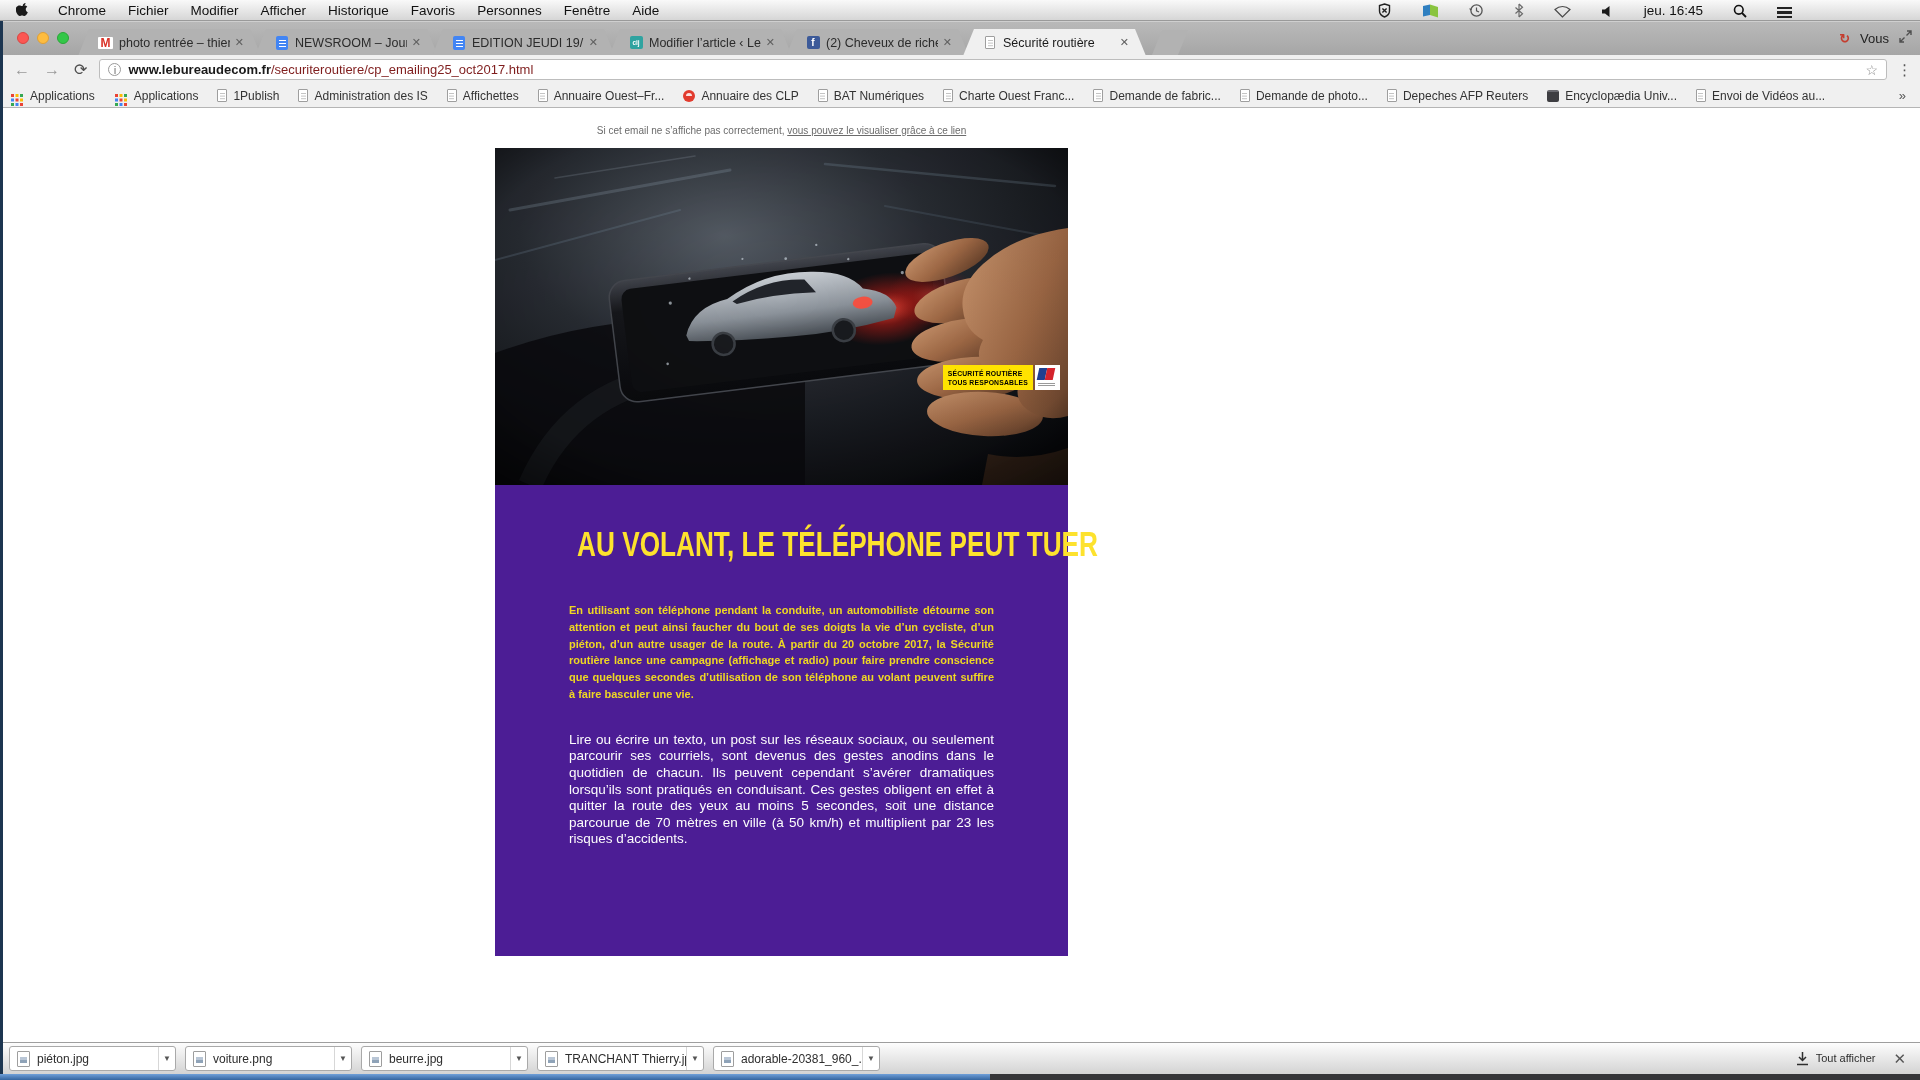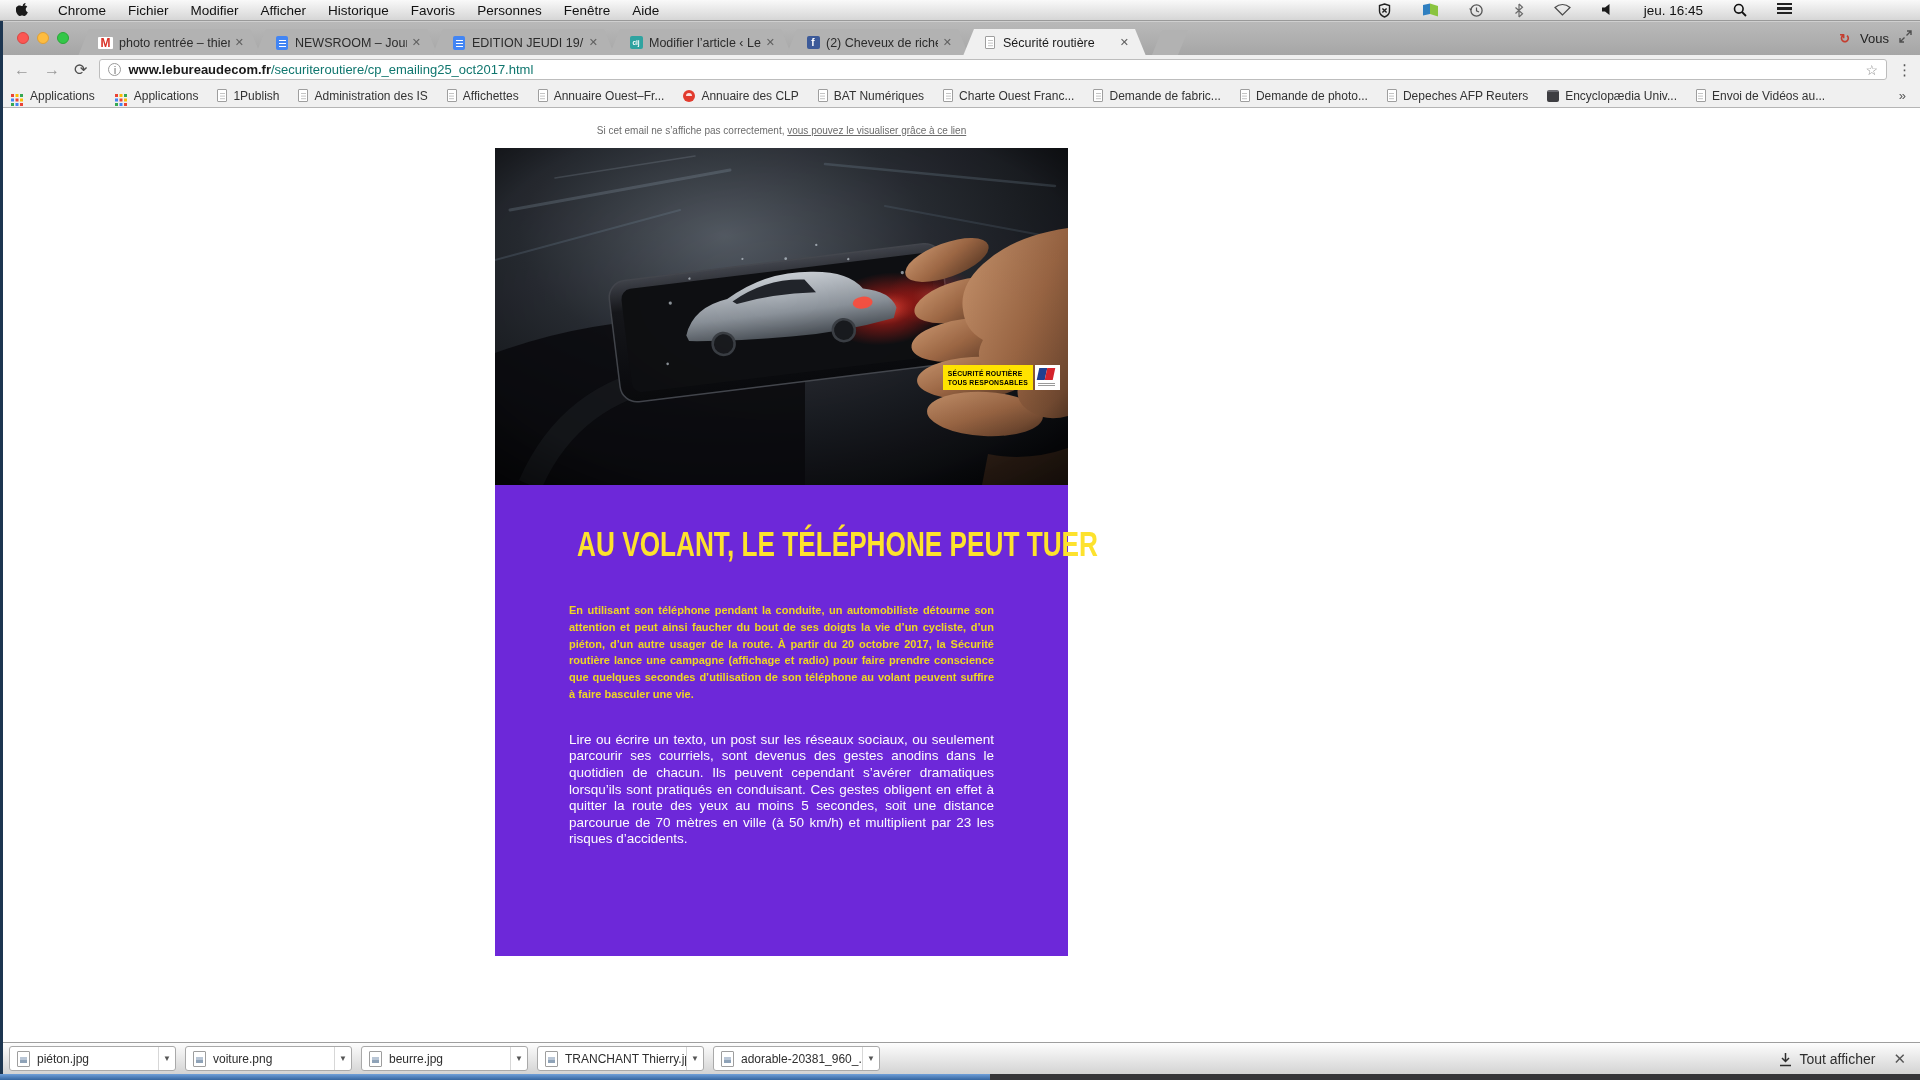--- a/index.html
+++ b/index.html
@@ -6,21 +6,21 @@
   html,body { width:1920px; height:1080px; overflow:hidden; background:#fff;
     font-family:"Liberation Sans", sans-serif; -webkit-font-smoothing:antialiased; }
 
   
   .menubar { position:absolute; top:0; left:0; width:1920px; height:21px;
     background:linear-gradient(#f9f9f9,#d6d6d6); border-bottom:1px solid #9a9a9a;
     display:flex; align-items:center; font-size:13.5px; color:#111; z-index:30; }
   .menubar .apple { margin:0 18px 0 16px; display:flex; align-items:center; }
   .menu-item { padding:0 11px; height:100%; display:flex; align-items:center; }
   .menu-item.app { font-weight:normal; }
-  .menubar-right { margin-left:auto; display:flex; align-items:flex-start; gap:30px; padding-right:128px; }
+  .menubar-right { margin-left:auto; display:flex; align-items:flex-end; gap:30px; padding-right:128px; }
   .status-ic { display:flex; align-items:center; }
   .menubar-clock { font-size:13.5px; }
   .nc-lines { width:15px; height:11px; border-top:2.5px solid #222;
     border-bottom:2.5px solid #222; position:relative; }
   .nc-lines::after { content:""; position:absolute; left:0; top:2.5px; width:100%; height:2.5px; background:#222; }
 
   
   .tabstrip { position:absolute; top:21px; left:0; width:1920px; height:34px;
     background:linear-gradient(#b9b9b9,#a6a6a6); border-top:1px solid #cfcfcf; z-index:20; }
   .traffic { position:absolute; left:17px; top:10px; display:flex; gap:8px; }
@@ -67,38 +67,38 @@
   
   .toolbar { position:absolute; top:55px; left:0; width:1920px; height:29px; background:#f0f0f0;
     display:flex; align-items:center; z-index:20; }
   .nav-ic { font-size:16px; color:#989898; margin-left:14px; line-height:1; }
   .nav-ic.enabled { color:#4f4f4f; }
   .url-field { flex:1; height:21px; margin:0 10px 0 12px; background:#fff; border:1px solid #bdbdbd;
     border-radius:3px; display:flex; align-items:center; padding:0 8px; font-size:13px; }
   .url-info { color:#7a7a7a; font-size:11.5px; border:1px solid #9a9a9a; border-radius:50%;
     width:13px; height:13px; display:flex; align-items:center; justify-content:center; margin-right:7px; flex:none; }
   .url-domain { color:#1a1a1a; font-weight:bold; }
-  .url-path { color:#0f766e; }
+  .url-path { color:#7f1d1d; }
   .url-star { margin-left:auto; color:#8a8a8a; font-size:14px; }
   .menu-dots { color:#555; font-size:15px; margin-right:8px; letter-spacing:0; }
 
   
   .bookmarksbar { position:absolute; top:84px; left:0; width:1920px; height:24px; background:#f0f0f0;
     border-bottom:1px solid #b5b5b5; display:flex; align-items:center; padding:0 10px;
     font-size:12px; color:#333; z-index:20; overflow:hidden; }
   .bm { display:flex; align-items:center; gap:6px; margin-right:19px; white-space:nowrap; }
   .bm-overflow { margin-left:auto; color:#555; font-size:13px; padding-right:4px; }
 
   
   .content { position:absolute; top:108px; left:0; width:1920px; height:934px; background:#fff;
     overflow:hidden; z-index:10; }
   .preheader { position:absolute; top:17px; left:495px; width:573px; text-align:center;
     font-size:10px; color:#6b6b6b; }
   .preheader a { color:#6b6b6b; text-decoration:underline; }
-  .email-col { position:absolute; top:40px; left:495px; width:573px; height:808px; background:#6d28d9; }
+  .email-col { position:absolute; top:40px; left:495px; width:573px; height:808px; background:#4c1d95; }
   .hero { position:relative; width:573px; height:337px; overflow:hidden; }
   .hero svg { display:block; }
   .sr-badge { position:absolute; right:8px; bottom:95px; display:flex; align-items:stretch; }
   .sr-badge-text { background:#ffe300; color:#000; font-weight:bold; font-size:6.8px;
     line-height:9px; padding:2px 5px; letter-spacing:0.2px; display:flex; flex-direction:column; justify-content:center; }
   .sr-flag { width:25px; height:25px; background:#fff; margin-left:2px; position:relative; overflow:hidden; }
   .sr-flag::before { content:""; position:absolute; left:3px; top:3px; width:8px; height:12px;
     background:#1f3f8f; transform:skewX(-12deg); }
   .sr-flag::after { content:""; position:absolute; left:11px; top:3px; width:8px; height:12px;
     background:#d4232c; transform:skewX(-12deg); }
@@ -121,21 +121,21 @@
     display:flex; align-items:center; z-index:25; }
   .chip { width:167px; height:25px; margin-left:9px; background:#fff; border:1px solid #a9a9a9;
     border-radius:3px; display:flex; align-items:center; overflow:hidden; }
   .chip-ic { width:13px; height:16px; background:#fff; border:1px solid #9e9e9e; border-radius:1px;
     margin:0 7px; position:relative; flex:none; }
   .chip-ic::after { content:""; position:absolute; left:2px; top:5px; width:7px; height:6px;
     background:linear-gradient(#b9c6d6 50%, #8fa3b8 50%); }
   .chip-label { flex:1; font-size:12px; color:#2e2e2e; white-space:nowrap; overflow:hidden; }
   .chip-caret { width:17px; align-self:stretch; border-left:1px solid #d7d7d7; display:flex;
     align-items:center; justify-content:center; font-size:8px; color:#555; flex:none; }
-  .show-all { margin-left:auto; display:flex; align-items:flex-end; gap:7px; font-size:14px;
+  .show-all { margin-left:auto; display:flex; align-items:flex-start; gap:7px; font-size:11px;
     color:#2e2e2e; padding:0 14px; }
   .dl-close { font-size:15px; color:#555; padding:0 14px 0 4px; }
 
   .bottomstrip { position:absolute; top:1074px; left:0; width:1920px; height:6px; background:#353538; }
   .bottomstrip .blue { position:absolute; left:0; top:0; width:990px; height:6px;
     background:linear-gradient(#6f9fd8,#35659f); }
   .left-sliver { position:absolute; left:0; top:21px; width:3px; height:1053px; background:#1c3550; z-index:40; }
 </style>
 </head>
 <body>

